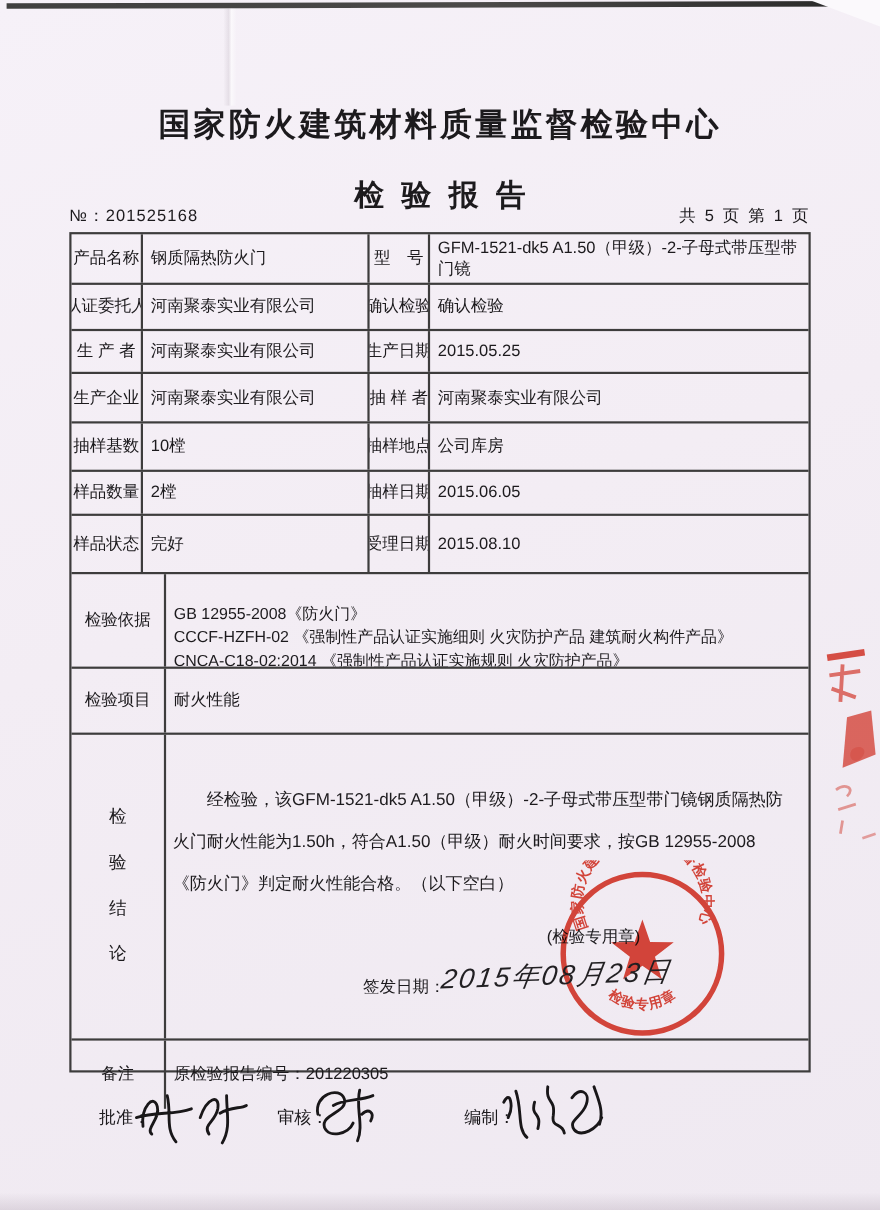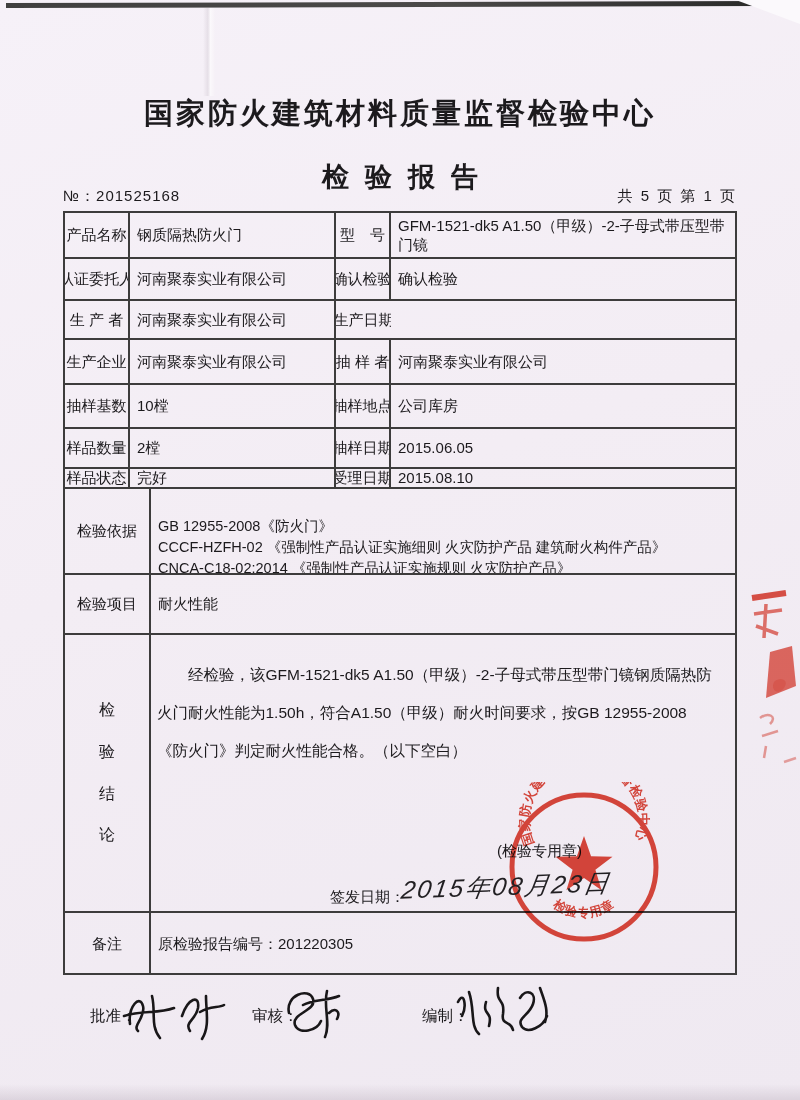--- a/index.html
+++ b/index.html
@@ -36,21 +36,21 @@
   .trow:last-child{border-bottom:none;}
   .r4{grid-template-columns:65px 206px 55px 1fr;}
   .r2{grid-template-columns:86px 1fr;}
   .cell{border-right:2px solid #3d3c3c;box-sizing:border-box;display:flex;align-items:center;
     font-size:15px;line-height:1.3;overflow:hidden;}
   .cell:last-child{border-right:none;}
   .lbl{justify-content:center;text-align:center;padding:0 2px;white-space:pre;}
   .val{padding:2px 4px 2px 7px;}
   .basis-cell,.concl-cell{display:block;}
   .basis-cell{padding:27px 4px 0 7px;font-size:14.5px;line-height:21px;}
-  .concl-cell{position:relative;padding:21px 10px 0 6px;font-size:15.5px;}
+  .concl-cell{position:relative;padding:21px 10px 0 6px;font-size:15.5px;margin-top:20px;}
   .concl-line{line-height:38px;white-space:nowrap;}
   .indent{text-indent:2em;}
   .vlabel{flex-direction:column;justify-content:center;gap:21px;font-size:16px;}
 
   
   .seal-note{position:absolute;left:497px;top:842px;font-size:15px;z-index:3;}
   .issue-label{position:absolute;left:330px;top:888px;font-size:15px;z-index:6;}
   .issue-date{position:absolute;left:402px;top:870px;font-size:25px;z-index:6;
     font-style:italic;transform:skewX(-10deg) rotate(-2deg);letter-spacing:2px;color:#211f22;}
   .seal-svg{position:absolute;left:499px;top:782px;z-index:5;mix-blend-mode:multiply;
@@ -89,40 +89,41 @@
     <div class="trow r4" style="height:42px">
       <div class="cell lbl">认证委托人</div>
       <div class="cell val">河南聚泰实业有限公司</div>
       <div class="cell lbl">确认检验</div>
       <div class="cell val">确认检验</div>
     </div>
     <div class="trow r4" style="height:39px">
       <div class="cell lbl">生 产 者</div>
       <div class="cell val">河南聚泰实业有限公司</div>
       <div class="cell lbl">生产日期</div>
+      <div class="cell val">2015.05.25</div>
     </div>
     <div class="trow r4" style="height:45px">
       <div class="cell lbl">生产企业</div>
       <div class="cell val">河南聚泰实业有限公司</div>
       <div class="cell lbl">抽 样 者</div>
       <div class="cell val">河南聚泰实业有限公司</div>
     </div>
     <div class="trow r4" style="height:44px">
       <div class="cell lbl">抽样基数</div>
       <div class="cell val">10樘</div>
       <div class="cell lbl">抽样地点</div>
       <div class="cell val">公司库房</div>
     </div>
     <div class="trow r4" style="height:40px">
       <div class="cell lbl">样品数量</div>
       <div class="cell val">2樘</div>
       <div class="cell lbl">抽样日期</div>
       <div class="cell val">2015.06.05</div>
     </div>
-    <div class="trow r4" style="height:20px">
+    <div class="trow r4" style="height:53px">
       <div class="cell lbl">样品状态</div>
       <div class="cell val">完好</div>
       <div class="cell lbl">受理日期</div>
       <div class="cell val">2015.08.10</div>
     </div>
 
     <div class="trow r2" style="height:86px">
       <div class="cell lbl">检验依据</div>
       <div class="cell basis-cell">
         <div>GB 12955-2008《防火门》</div>

